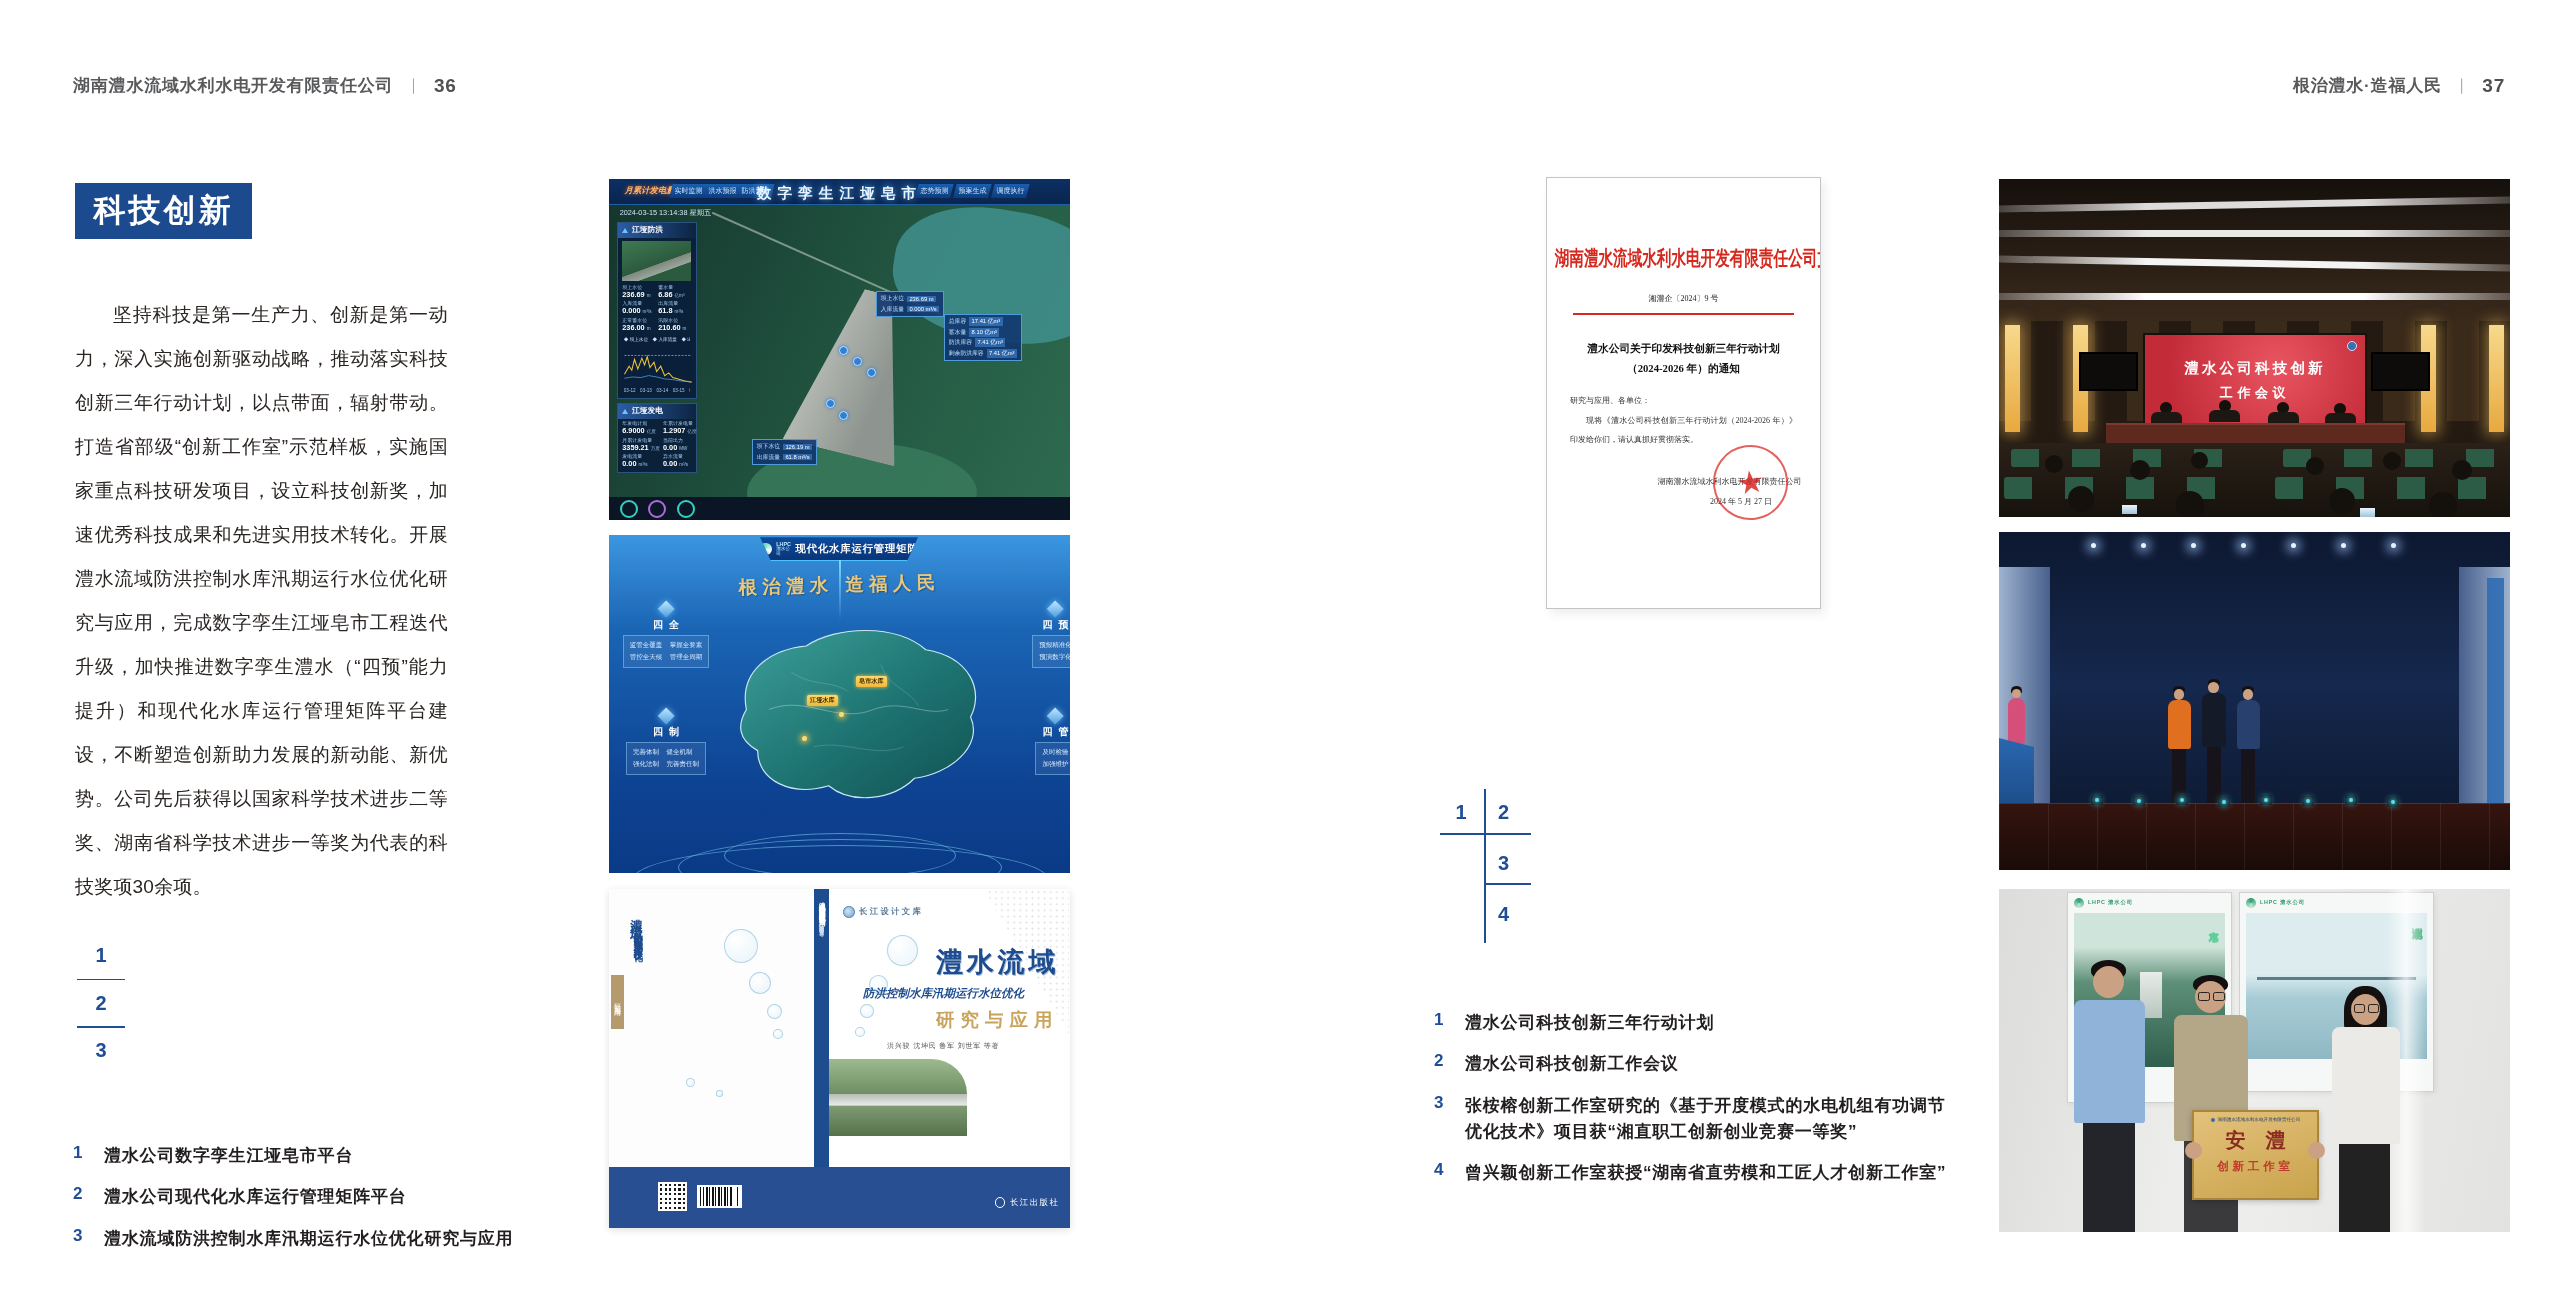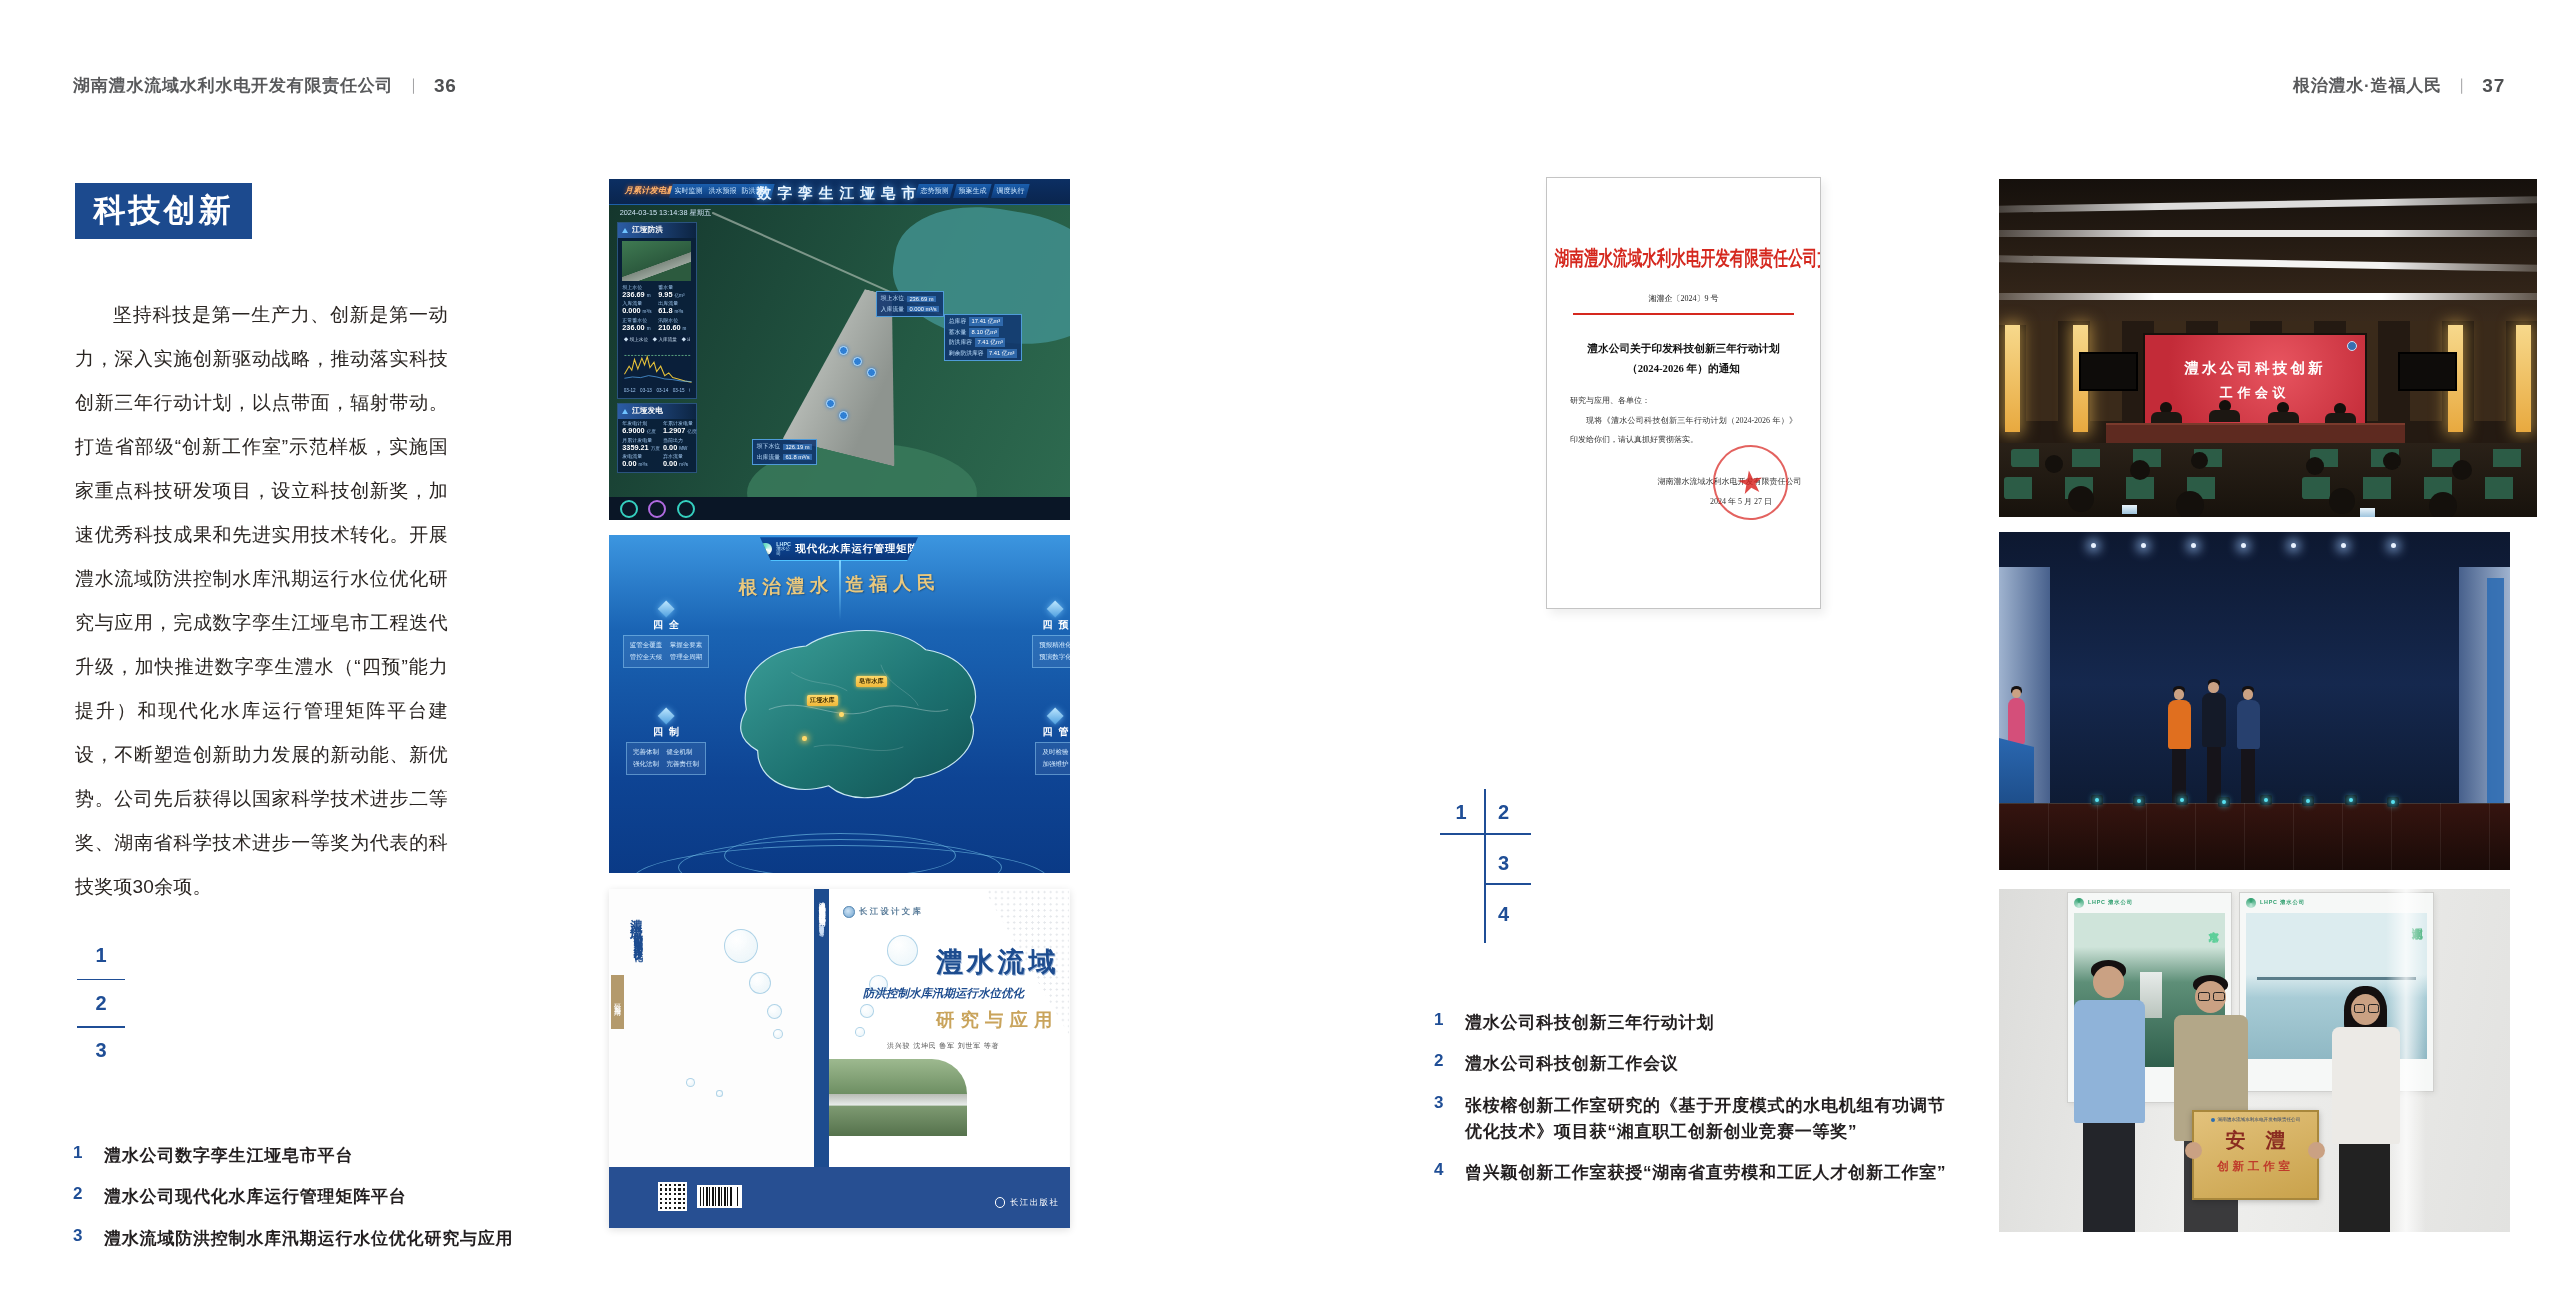--- a/index.html
+++ b/index.html
@@ -42,21 +42,21 @@
   .mgrid .sline{position:absolute;left:44px;top:94px;width:47px;height:1.5px;background:#1f4e96;}
 
   
   .fig{position:absolute;overflow:hidden;}
   .fig1{left:609px;top:179px;width:461px;height:341px;background:
         linear-gradient(115deg,#14352c 0%,#1d4a3a 35%,#245a44 62%,#2e6b50 100%);}
   .fig2{left:609px;top:535px;width:461px;height:338px;background:
         linear-gradient(180deg,#3c96e0 0%,#1a64b4 28%,#0e4494 72%,#0a3a86 100%);}
   .fig3{left:609px;top:889px;width:461px;height:339px;background:#fdfdfd;
         box-shadow:0 1.5px 7.7px rgba(0,0,0,.12);}
-  .meeting{left:1999px;top:179px;width:511px;height:338px;background:#241a12;padding-left:27px;}
+  .meeting{left:1999px;top:179px;width:511px;height:338px;background:#241a12;}
   .award{left:1999px;top:532px;width:511px;height:338px;background:
         linear-gradient(180deg,#0d1830,#15284e 45%,#0a1426);}
   .plaquefig{left:1999px;top:889px;width:511px;height:343px;background:
         linear-gradient(100deg,#dcdcda,#efefed 45%,#e2e2e0);}
 
   
   .d-water{position:absolute;right:-38px;top:31px;width:215px;height:131px;
            background:#3f8d8a;border-radius:45%;transform:rotate(9deg);opacity:.9;}
   .d-lake{position:absolute;left:138px;bottom:-23px;width:230px;height:100px;
           background:#3a7a5c;border-radius:50%;opacity:.85;}
@@ -361,21 +361,21 @@
         <span>江垭防洪</span>
       </div>
       <div class="d-photo"></div>
       <div class="d-stats">
         <div>
             <div class="d-lab">坝上水位</div>
             <div class="d-val"><span>236.69</span> <span class="d-unit">m</span></div>
           </div>
         <div>
             <div class="d-lab">蓄水量</div>
-            <div class="d-val"><span>9.95</span> <span class="d-unit">亿m³</span></div>
+            <div class="d-val"><span>6.86</span> <span class="d-unit">亿m³</span></div>
           </div>
         <div>
             <div class="d-lab">入库流量</div>
             <div class="d-val"><span>0.000</span> <span class="d-unit">m³/s</span></div>
           </div>
         <div>
             <div class="d-lab">出库流量</div>
             <div class="d-val"><span>61.8</span> <span class="d-unit">m³/s</span></div>
           </div>
         <div>

